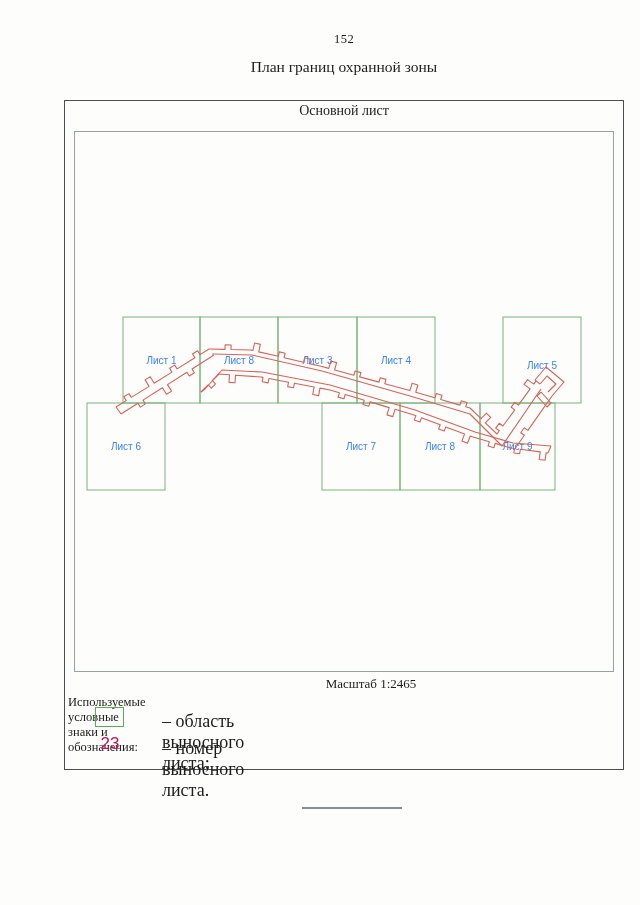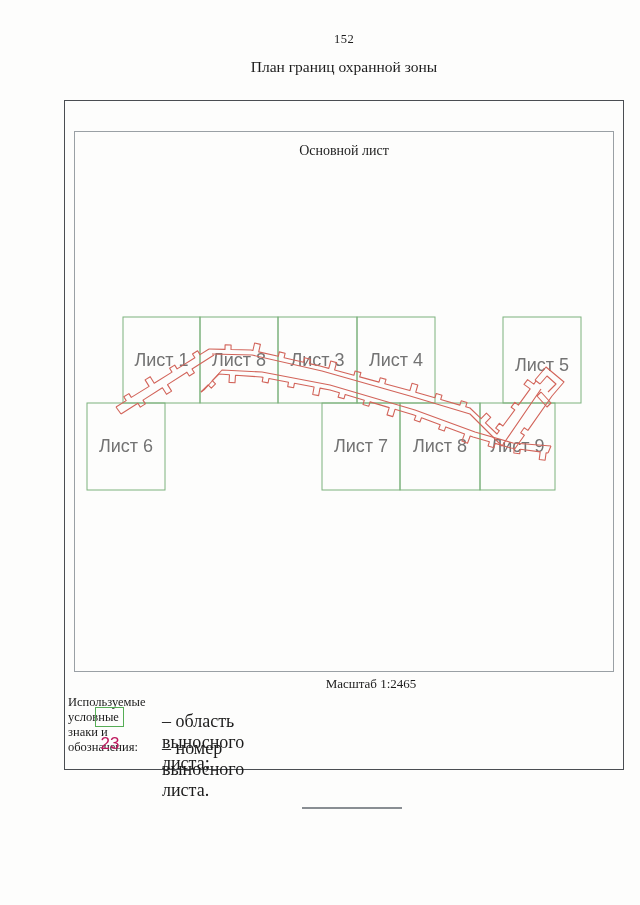--- a/index.html
+++ b/index.html
@@ -12,29 +12,29 @@
     overflow:hidden;
   }
   .abs{position:absolute;}
   .centered-band{left:64px;width:560px;text-align:center;}
   #page-number{top:32px;font-size:12.5px;letter-spacing:.5px;}
   #doc-title{top:58px;font-size:15.5px;}
   #outer-frame{
     left:64px;top:100px;width:560px;height:670px;
     border:1.5px solid #4a4d52;box-sizing:border-box;
   }
-  #frame-title{top:103px;font-size:14px;margin-top:40px;}
+  #frame-title{top:103px;font-size:14px;}
   #inner-frame{
     left:74px;top:131px;width:540px;height:541px;
     border:1px solid #9aa0a5;box-sizing:border-box;
   }
   .sheet-label{
     position:absolute;display:flex;align-items:center;justify-content:center;
     font-family:"Liberation Sans","DejaVu Sans",sans-serif;
-    font-size:18px;color:#737373;
+    font-size:10px;color:#3b82f6;
   }
   #plan-svg{left:0;top:0;width:640px;height:905px;pointer-events:none;}
   #scale-label{top:676px;font-size:13px;margin-left:27px;}
   #legend{left:0;top:0;}
   #legend-header{left:68px;top:695px;font-size:12.5px;}
   #legend-square{
     left:95px;top:707px;width:29px;height:20px;
     border:1.5px solid #55ad55;box-sizing:border-box;background:transparent;
   }
   #legend-number-sample{

